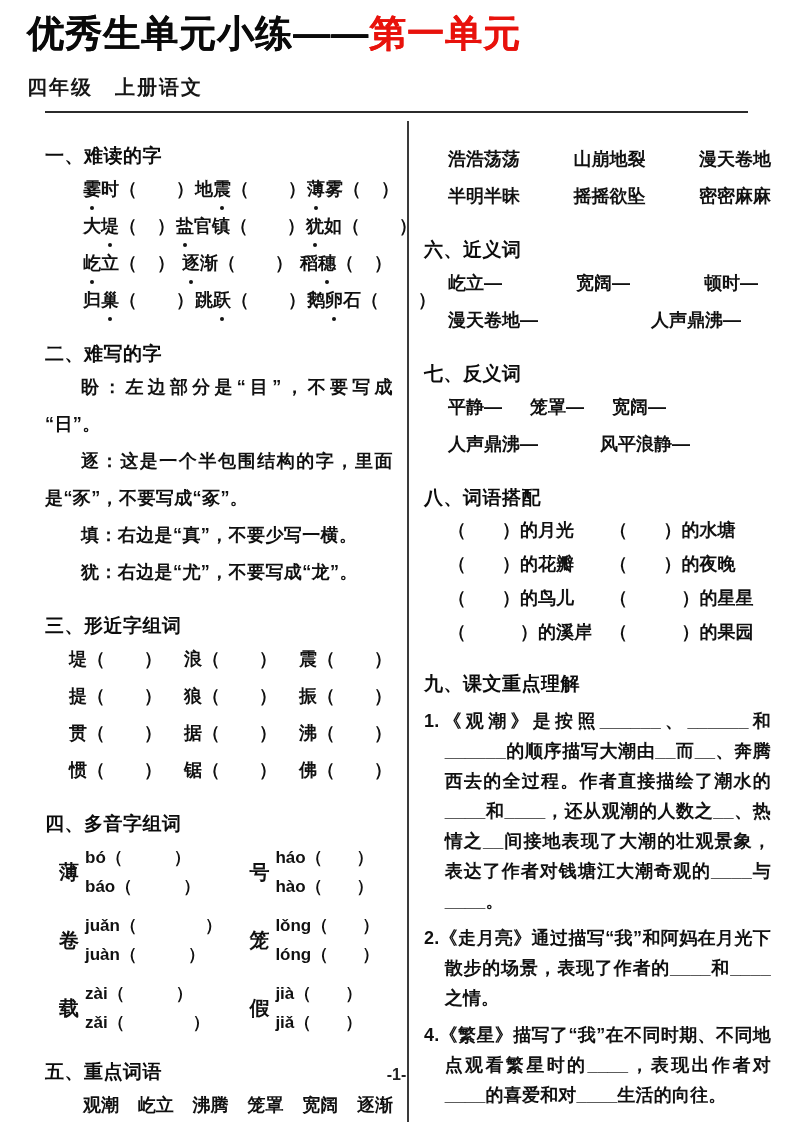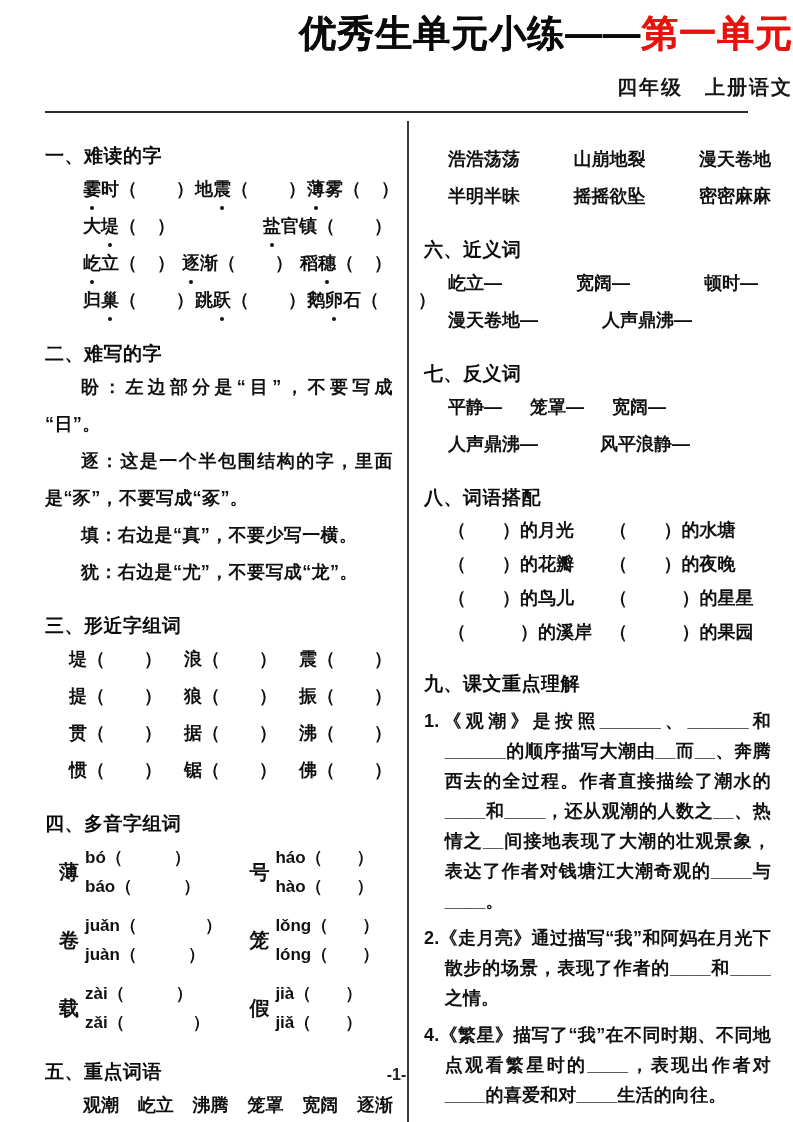--- a/index.html
+++ b/index.html
@@ -5,21 +5,21 @@
   * { margin:0; padding:0; box-sizing:border-box; }
   html,body { background:#fff; }
   body {
     width:793px; height:1122px; margin:0 auto; position:relative;
     font-family:"Liberation Sans", sans-serif; color:#111;
     -webkit-font-smoothing:antialiased;
   }
   .page { width:793px; height:1122px; padding:10px 0 0; overflow:hidden; }
 
   
-  header { text-align:right; }
+  header { text-align:left;padding-left:27px; }
   h1.title {
     font-size:37px; font-weight:900; letter-spacing:1px; line-height:1.3;
     color:#0a0a0a; text-shadow:0.6px 0 #0a0a0a;
   }
   h1.title .red { color:#e8120c; text-shadow:0.6px 0 #e8120c; }
   .subtitle {
     margin-top:16px; font-family:"Liberation Serif", serif;
     font-size:20px; font-weight:700; letter-spacing:2px; color:#161616;
   }
   .rule { height:0; border-top:2px solid #2b2b2b; margin:10px 45px 0; }
@@ -102,20 +102,21 @@
         <div class="h">一、难读的字</div>
         <div class="indent">
           <div class="wrow">
             <span class="witem"><span></span><span class="du">霎</span><span>时</span><span class="blank">（　　）</span></span>
             <span class="witem"><span>地</span><span class="du">震</span><span></span><span class="blank">（　　）</span></span>
             <span class="witem"><span></span><span class="du">薄</span><span>雾</span><span class="blank">（　）</span></span>
           </div>
           <div class="wrow">
             <span class="witem"><span>大</span><span class="du">堤</span><span></span><span class="blank">（　）</span></span>
             <span class="witem"><span></span><span class="du">盐</span><span>官镇</span><span class="blank">（　　）</span></span>
+            <span class="witem"><span></span><span class="du">犹</span><span>如</span><span class="blank">（　　）</span></span>
           </div>
           <div class="wrow">
             <span class="witem"><span></span><span class="du">屹</span><span>立</span><span class="blank">（　）</span></span>
             <span class="witem"><span></span><span class="du">逐</span><span>渐</span><span class="blank">（　　）</span></span>
             <span class="witem"><span>稻</span><span class="du">穗</span><span></span><span class="blank">（　）</span></span>
           </div>
           <div class="wrow">
             <span class="witem"><span>归</span><span class="du">巢</span><span></span><span class="blank">（　　）</span></span>
             <span class="witem"><span>跳</span><span class="du">跃</span><span></span><span class="blank">（　　）</span></span>
             <span class="witem"><span>鹅</span><span class="du">卵</span><span>石</span><span class="blank">（　　）</span></span>
@@ -256,21 +257,21 @@
       </section>
 
       <section class="block">
         <div class="h">六、近义词</div>
         <div class="indent-sm">
           <div class="wrow gap" style="column-gap:74px">
             <span>屹立—</span>
               <span>宽阔—</span>
               <span>顿时—</span>
           </div>
-          <div class="wrow gap" style="column-gap:64px">
+          <div class="wrow gap" style="column-gap:113px">
             <span>漫天卷地—</span>
               <span>人声鼎沸—</span>
           </div>
         </div>
       </section>
 
       <section class="block">
         <div class="h">七、反义词</div>
         <div class="indent-sm">
           <div class="wrow gap" style="column-gap:28px">

